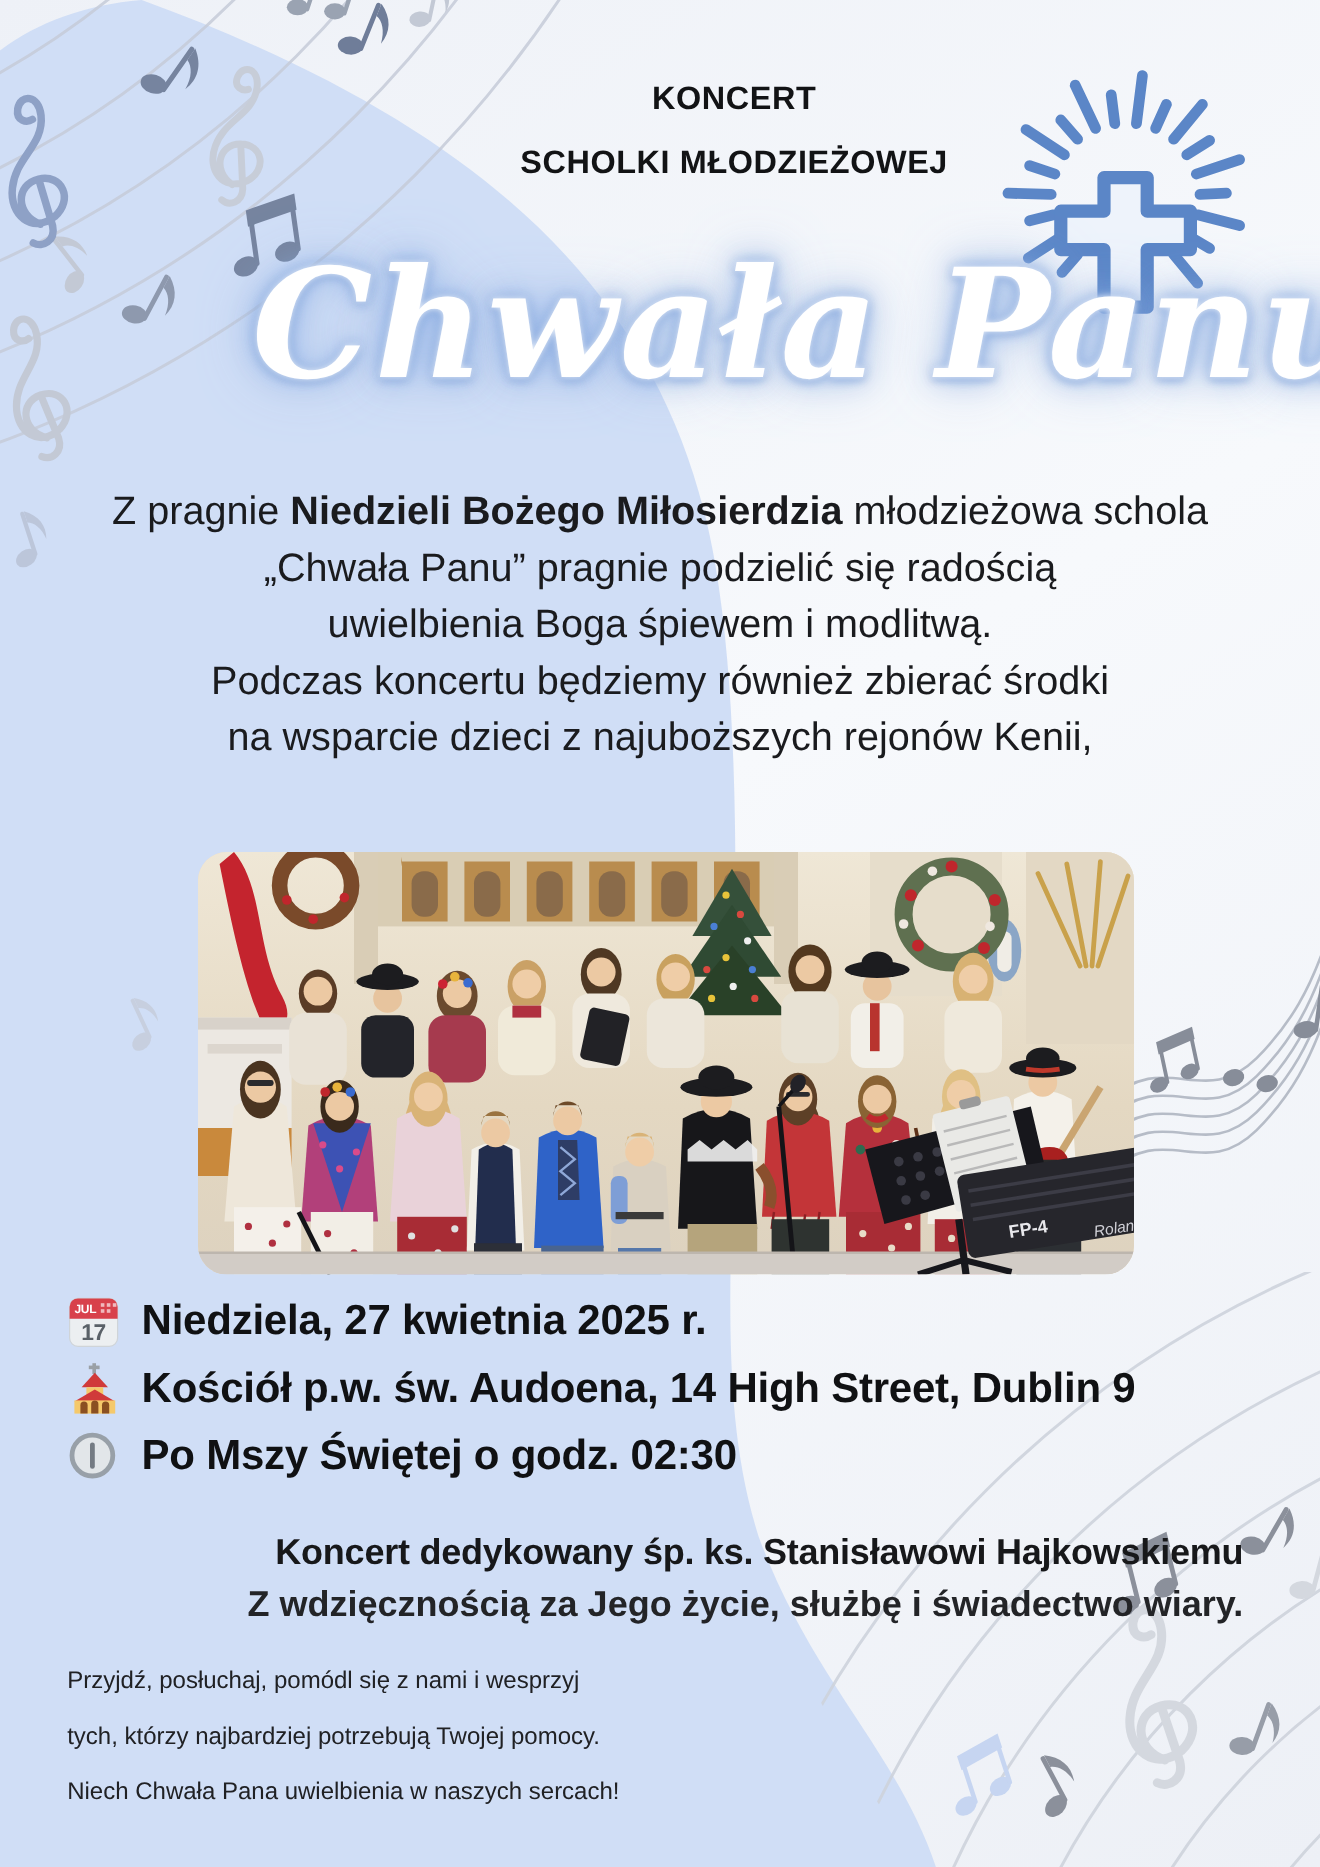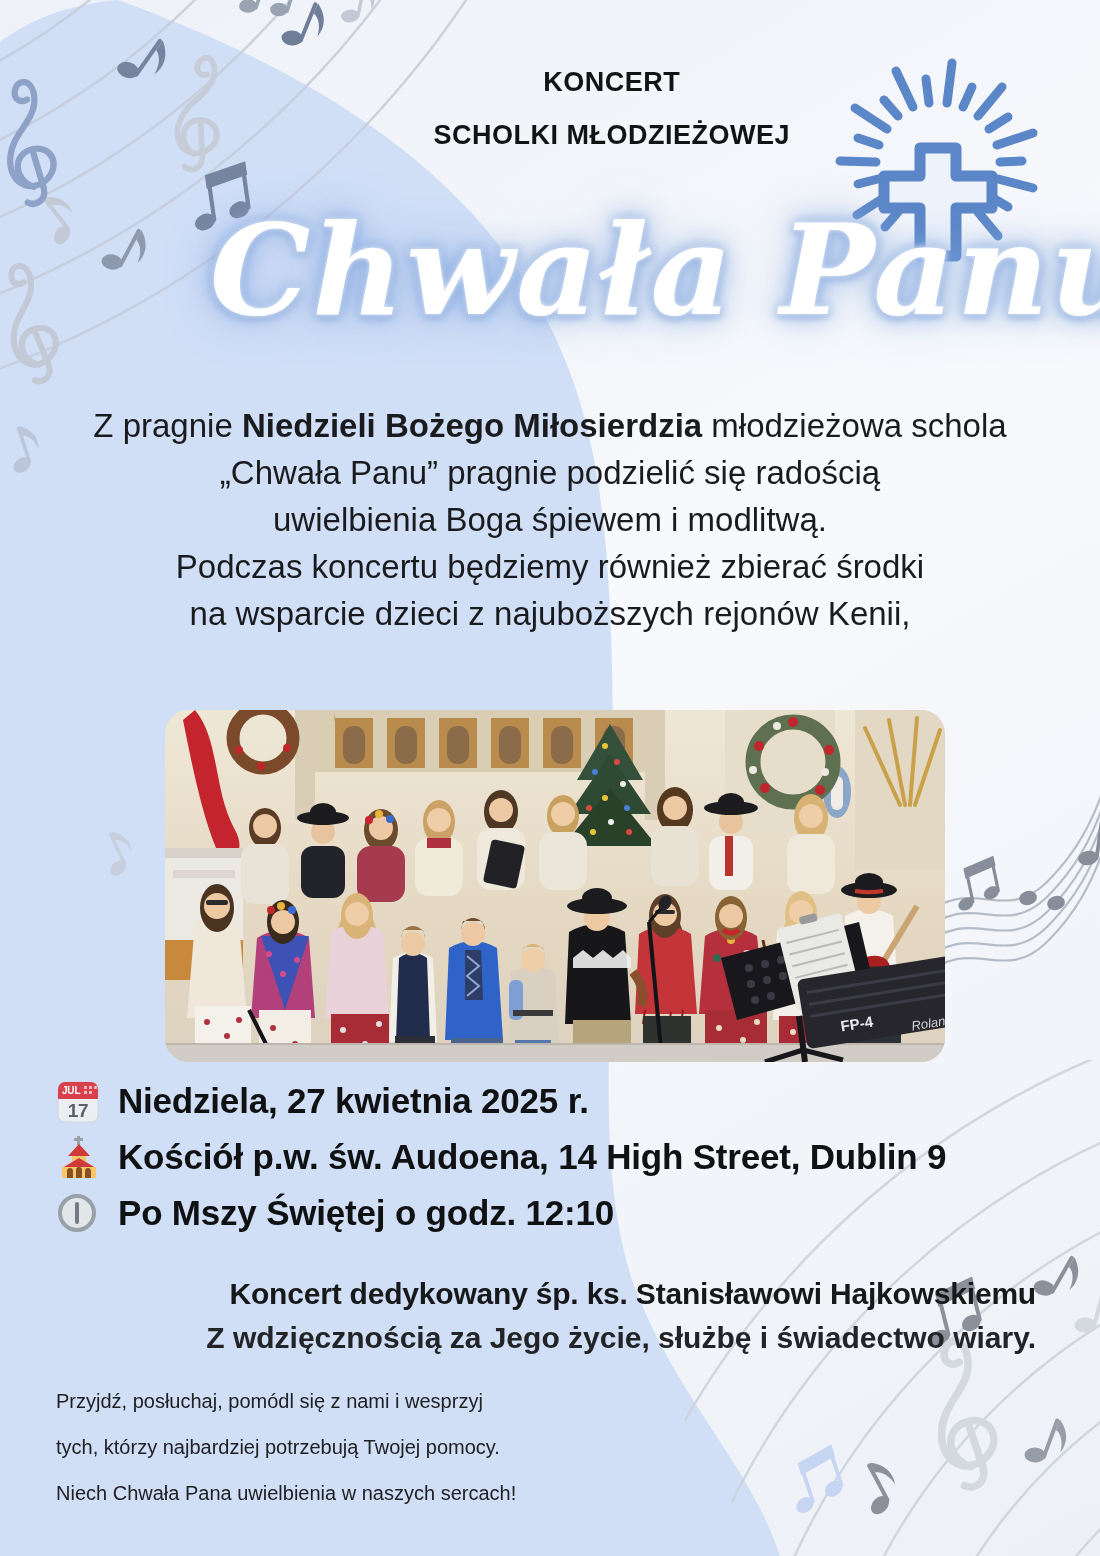--- a/index.html
+++ b/index.html
@@ -560,21 +560,21 @@
       <span>Kościół p.w. św. Audoena, 14 High Street, Dublin 9</span>
     </div>
 
     <div class="detail-row">
       <span class="detail-icon">
         <svg width="42" height="42" viewBox="0 0 42 42">
           <circle cx="21" cy="21" r="17" fill="#e2e6e9" stroke="#98a0a8" stroke-width="4"></circle>
           <rect x="19" y="10" width="4" height="22" rx="2" fill="#747b83"></rect>
         </svg>
       </span>
-      <span>Po Mszy Świętej o godz. 12:10</span>
+      <span>Po Mszy Świętej o godz. 02:30</span>
     </div>
   </div>
 
   <div class="layer dedication">
     <div class="ded-bold">Koncert dedykowany śp. ks. Stanisławowi Hajkowskiemu</div>
     <div class="ded-reg">Z wdzięcznością za Jego życie, służbę i świadectwo wiary.</div>
   </div>
 
   <div class="layer closing">
     <div>Przyjdź, posłuchaj, pomódl się z nami i wesprzyj</div>

